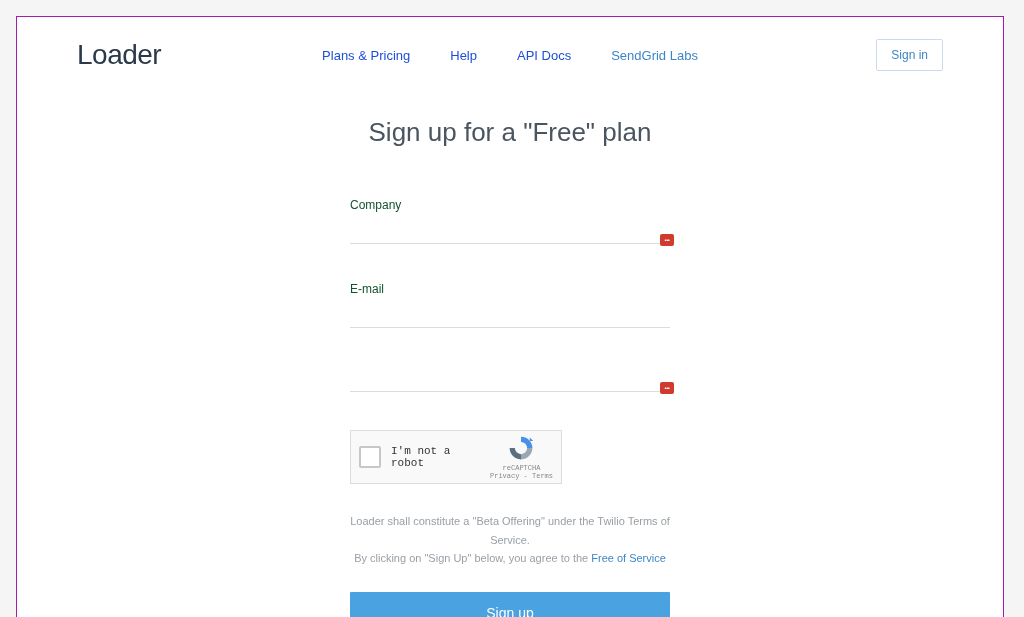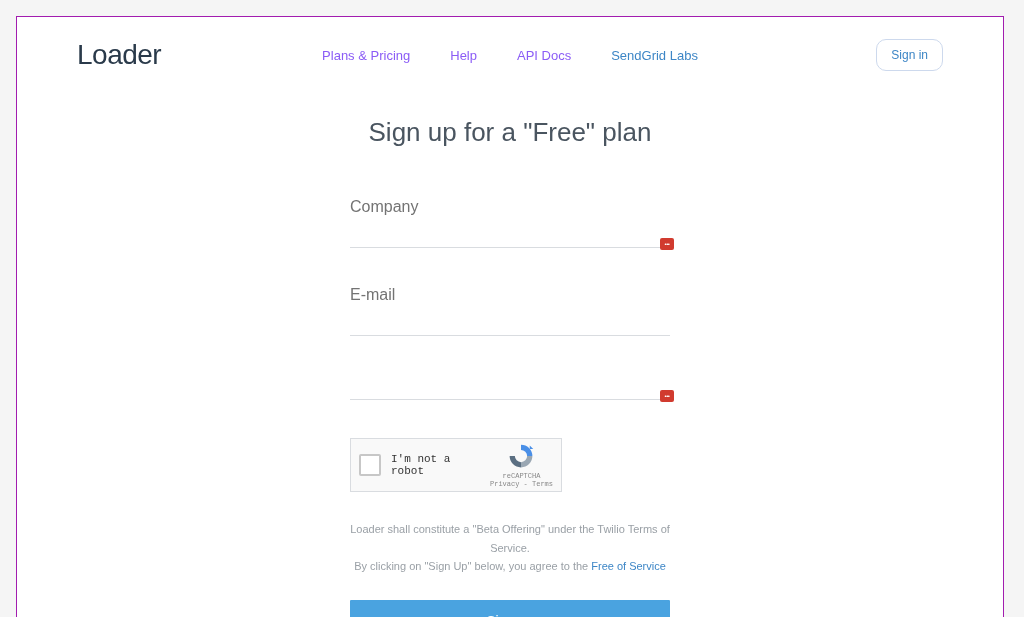--- a/index.html
+++ b/index.html
@@ -34,56 +34,56 @@
   }
   .nav {
     display: flex;
     gap: 40px;
     position: absolute;
     left: 50%;
     transform: translateX(-50%);
   }
   .nav a {
     font-size: 13px;
-    color: #8b5cf6;
+    color: #1d4ed8;
     text-decoration: none;
     cursor: pointer;
   }
   .nav a.highlight {
     color: #3d86c6;
   }
   .signin-btn {
     border: 1px solid #cdd9ed;
     color: #3d86c6;
     background: #fff;
     font-size: 12px;
     padding: 8px 14px;
-    border-radius: 10px;
+    border-radius: 2px;
     cursor: pointer;
   }
   .main {
     width: 320px;
     margin: 40px auto 0 auto;
     text-align: center;
   }
   .title {
     font-size: 26px;
     font-weight: 300;
     color: #4a5560;
     margin-bottom: 50px;
     white-space: nowrap;
   }
   .field {
     text-align: left;
     margin-bottom: 38px;
     position: relative;
   }
   .field-label {
-    font-size: 16px;
-    color: #737373;
+    font-size: 12px;
+    color: #14532d;
     display: block;
     margin-bottom: 6px;
   }
   .field-input {
     width: 100%;
     border: none;
     border-bottom: 1px solid #d9dce0;
     font-size: 13px;
     padding: 4px 0 6px 0;
     outline: none;

